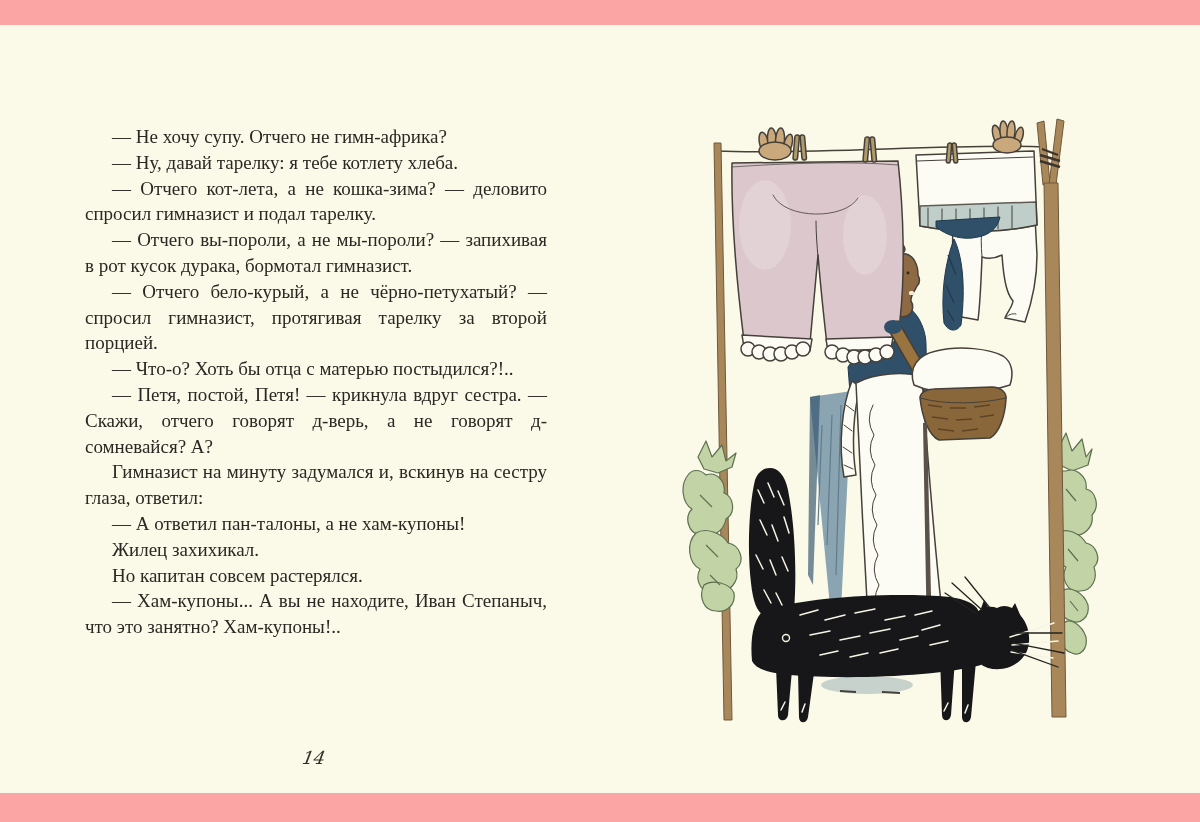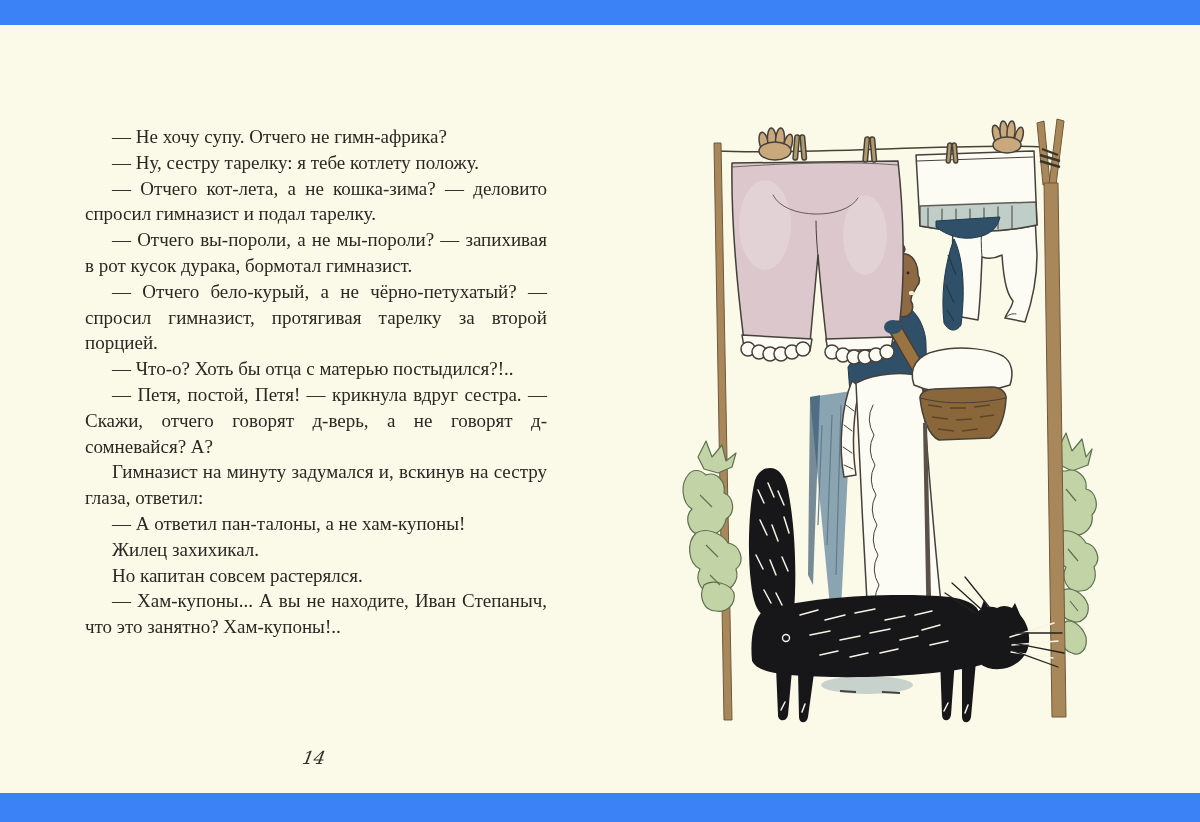--- a/index.html
+++ b/index.html
@@ -1,16 +1,16 @@
 <!DOCTYPE html>
 <html><head>
 <meta charset="utf-8">
 <style>
   html,body{margin:0;padding:0;background:#ffffff;}
-  .stage{position:relative;width:1200px;height:822px;background:#3b82f6;overflow:hidden;
+  .stage{position:relative;width:1200px;height:822px;background:#fca5a5;overflow:hidden;
          font-family:"Liberation Serif","DejaVu Serif",serif;}
   .spread{position:absolute;left:0;top:25px;width:1200px;height:768px;background:#fbfae9;}
   .page-text{position:absolute;left:85px;top:99px;width:462px;color:#2b2823;
              font-size:19px;line-height:25.8px;text-align:justify;}
   .page-text p{margin:0;text-indent:27px;}
   .page-number{position:absolute;left:294px;top:722px;width:40px;text-align:center;
                font-style:italic;font-size:18px;color:#32302a;transform:skewX(-10deg);
                font-family:"DejaVu Serif","Liberation Serif",serif;}
   .illu{position:absolute;left:660px;top:80px;}
   
@@ -24,21 +24,21 @@
   .dark-whisker{stroke:#23231f;stroke-width:1.3;stroke-linecap:round;}
 </style>
 </head>
 <body>
 
 <div class="stage">
   <div class="spread">
 
     <div class="page-text">
       <p>— Не хочу супу. Отчего не гимн-африка?</p>
-      <p>— Ну, сестру тарелку: я тебе котлету положу.</p>
+      <p>— Ну, давай тарелку: я тебе котлету хлеба.</p>
       <p>— Отчего кот-лета, а не кошка-зима? — деловито спросил гимназист и подал тарелку.</p>
       <p>— Отчего вы-пороли, а не мы-пороли? — запихивая в рот кусок дурака, бормотал гимназист.</p>
       <p>— Отчего бело-курый, а не чёрно-петухатый? — спросил гимназист, протягивая тарелку за второй порцией.</p>
       <p>— Что-о? Хоть бы отца с матерью постыдился?!..</p>
       <p>— Петя, постой, Петя! — крикнула вдруг сестра. — Скажи, отчего говорят д-верь, а не говорят д-сомневайся? А?</p>
       <p>Гимназист на минуту задумался и, вскинув на сестру глаза, ответил:</p>
       <p>— А ответил пан-талоны, а не хам-купоны!</p>
       <p>Жилец захихикал.</p>
       <p>Но капитан совсем растерялся.</p>
       <p>— Хам-купоны... А вы не находите, Иван Степаныч, что это занятно? Хам-купоны!..</p>

